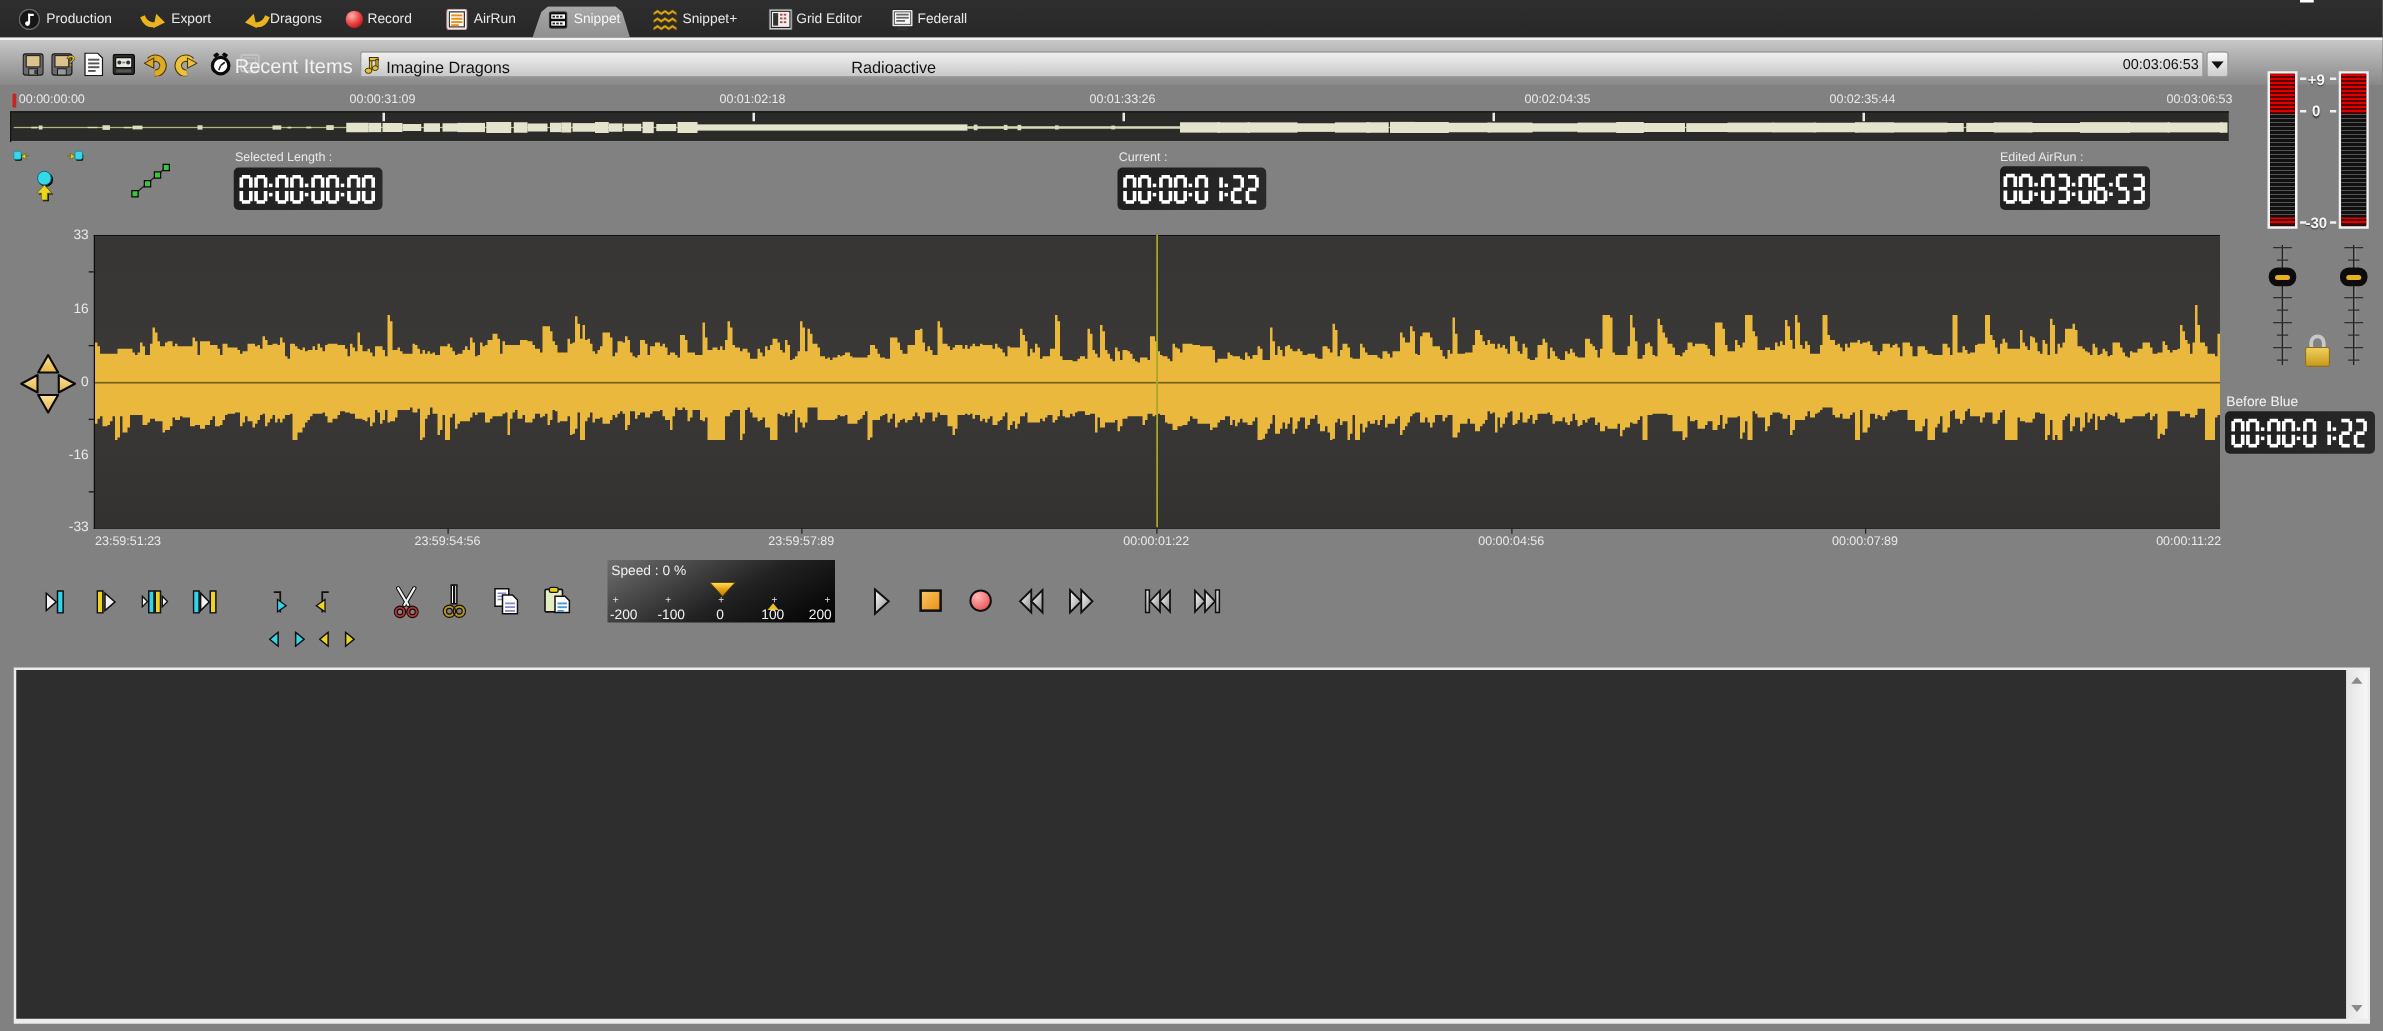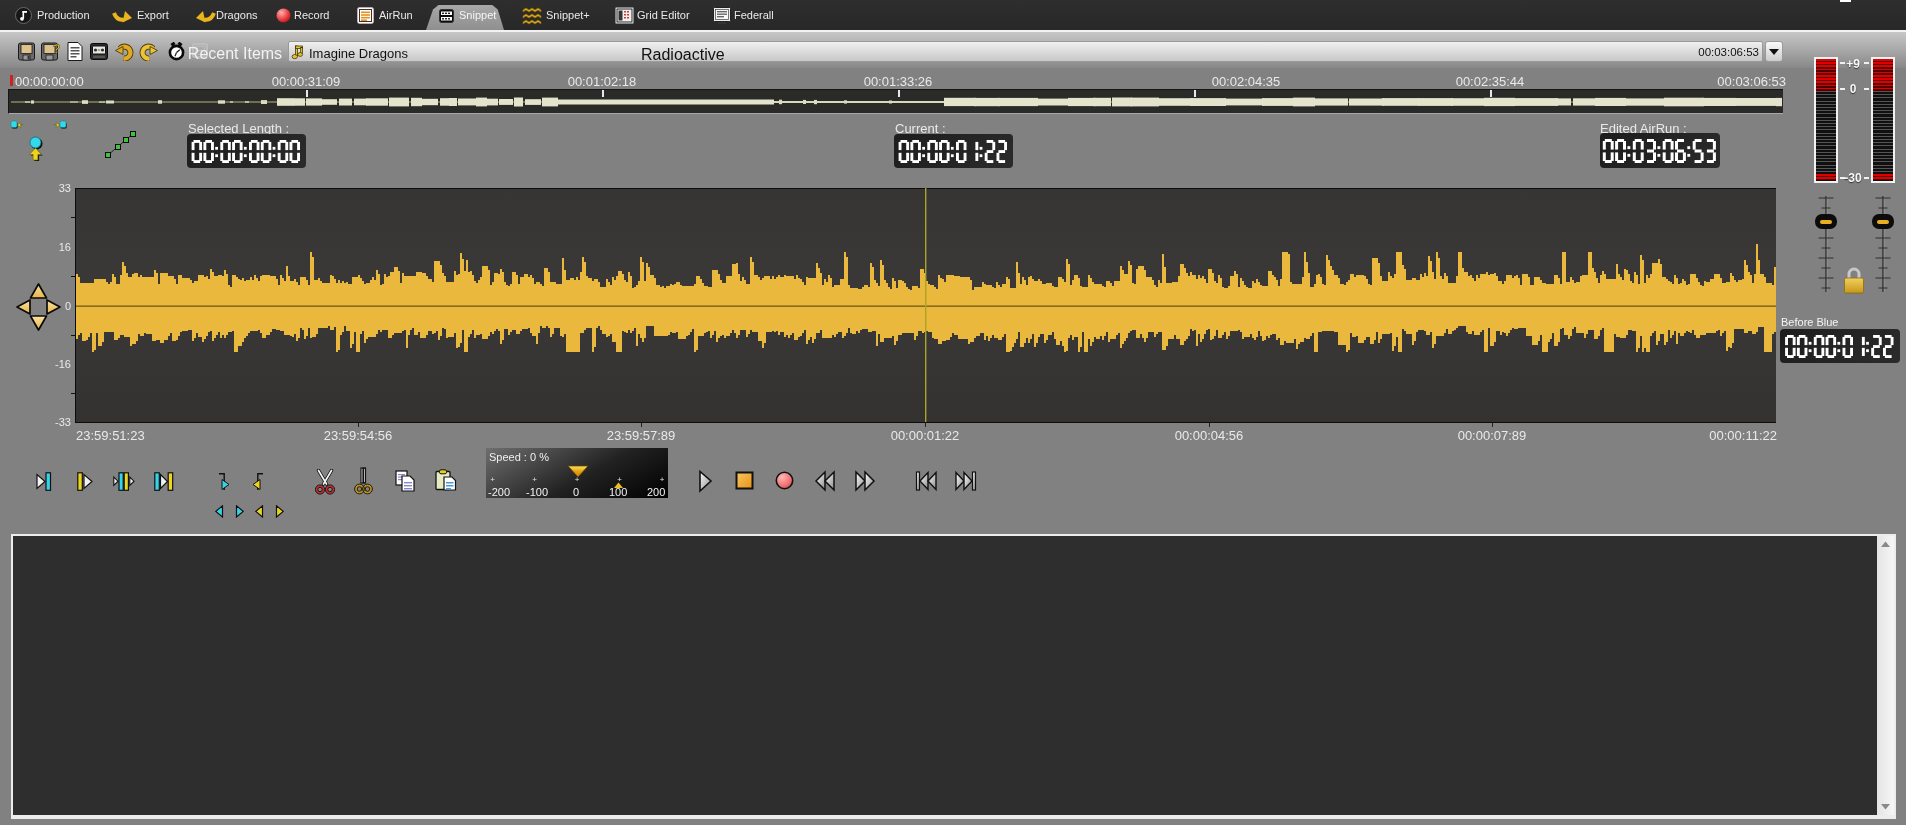--- a/index.html
+++ b/index.html
@@ -1,17 +1,17 @@
 <!DOCTYPE html>
 <html><head><meta charset="utf-8"><style>
 *{margin:0;padding:0;box-sizing:border-box}
 html,body{width:1906px;height:825px;overflow:hidden;background:#818181;
 font-family:"Liberation Sans",sans-serif;-webkit-font-smoothing:antialiased;}
 .abs{position:absolute}
-.lbl{position:absolute;color:#e9e9e9;font-size:13px;white-space:nowrap}
+.lbl{position:absolute;color:#e9e9e9;font-size:10px;white-space:nowrap}
 .mlbl{position:absolute;color:#e9e9e9;font-size:11px;white-space:nowrap}
 </style></head><body>
 <div class="abs" style="left:0;top:0;width:1906px;height:740px;background:#818181">
 
 <div class="abs" style="left:0;top:0;width:1906px;height:30px;background:linear-gradient(#2e2e2e,#282828)"></div>
 <div class="abs" style="left:0;top:30px;width:1906px;height:2px;background:#f2f2f2"></div>
 <div class="abs" style="left:0;top:32px;width:1906px;height:36px;background:linear-gradient(#c7c7c7,#888888)"></div>
 
 <div class="abs" style="left:426px;top:5px;width:78px;height:25px;background:linear-gradient(#a8a8a8,#8f8f8f);clip-path:polygon(0% 100%,9% 18%,16% 0%,85% 0%,92% 18%,100% 100%);"></div>
 
@@ -159,21 +159,21 @@
 <div class="abs" style="left:291px;top:45px;transform:translateX(-100%);color:#f2f2f2;font-size:16px">Recent Items :</div>
 <div class="abs" style="left:288px;top:41px;width:1475px;height:21px;background:linear-gradient(#f0f0f0,#c8c8c8);border-radius:2px;border:1px solid #9a9a9a"></div>
 <svg class="abs" style="left:291px;top:44px" width="16" height="16">
  <rect x="4.5" y="2" width="2" height="10" fill="#e8c030" stroke="#2a2a00" stroke-width="0.7"></rect>
  <rect x="4.5" y="2" width="7" height="2.6" fill="#e8c030" stroke="#2a2a00" stroke-width="0.7"></rect>
  <rect x="9.7" y="3.5" width="1.8" height="6" fill="#e8c030" stroke="#2a2a00" stroke-width="0.7"></rect>
  <ellipse cx="3.8" cy="12.6" rx="2.7" ry="2.1" fill="#e8c030" stroke="#2a2a00" stroke-width="0.7"></ellipse>
  <ellipse cx="9.2" cy="10.5" rx="2.4" ry="1.9" fill="#e8c030" stroke="#2a2a00" stroke-width="0.7"></ellipse>
 </svg>
 <div class="abs" style="left:309px;top:46px;color:#111;font-size:13px">Imagine Dragons</div>
-<div class="abs" style="left:641px;top:46px;color:#111;font-size:16px">Radioactive</div>
+<div class="abs" style="left:681px;top:46px;color:#111;font-size:13px">Radioactive</div>
 <div class="abs" style="left:1759px;top:46px;transform:translateX(-100%);color:#111;font-size:11.5px">00:03:06:53</div>
 <div class="abs" style="left:1765px;top:41px;width:18px;height:21px;background:linear-gradient(#fafafa,#cccccc);border:1px solid #9a9a9a;border-radius:3px"></div>
 <svg class="abs" style="left:1769px;top:49px" width="11" height="7">
       <polygon points="0,0 10,0 5,6" fill="#111"></polygon>
     </svg>
 <div class="abs" style="left:1840px;top:0;width:11px;height:2px;background:#fff"></div>
     <div class="abs" style="left:10px;top:75px;width:3px;height:11px;background:#c22"></div>
     <div class="lbl" style="left:15px;top:74px">00:00:00:00</div>
     <div class="lbl" style="left:306px;top:74px;transform:translateX(-50%)">00:00:31:09</div>
     <div class="lbl" style="left:602px;top:74px;transform:translateX(-50%)">00:01:02:18</div>

